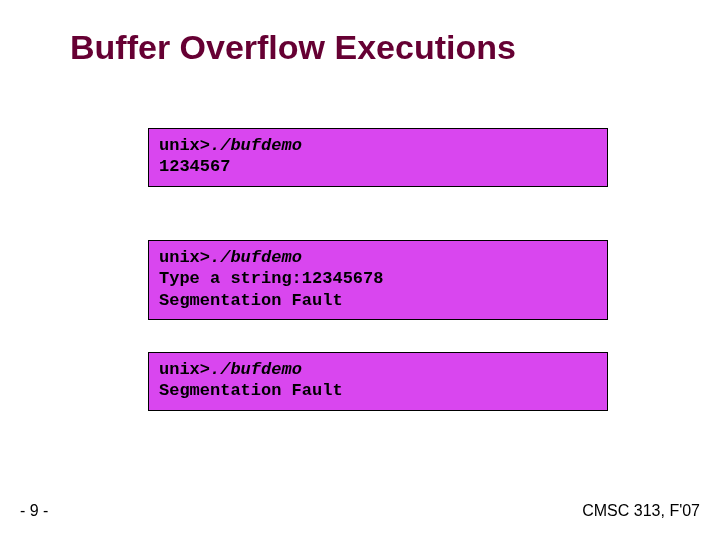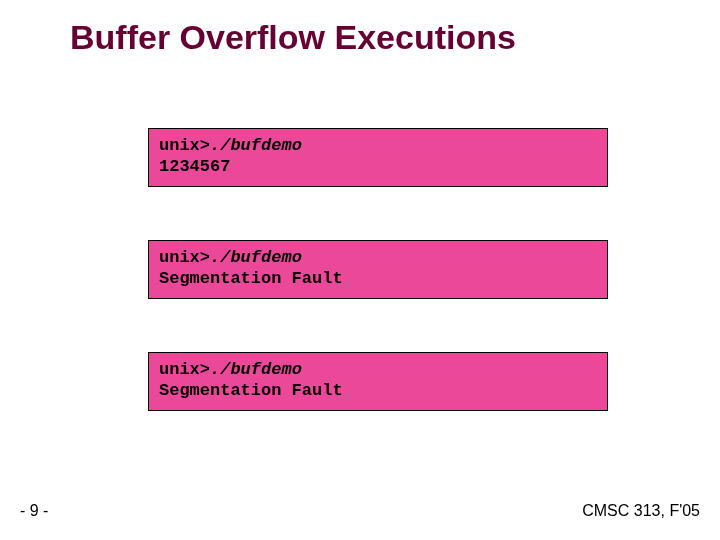--- a/index.html
+++ b/index.html
@@ -12,32 +12,32 @@
     overflow: hidden;
   }
   .slide {
     position: relative;
     width: 720px;
     height: 540px;
     box-sizing: border-box;
   }
   .title {
     position: absolute;
-    top: 18px;
+    top: 28px;
     left: 70px;
     font-size: 34px;
     font-weight: bold;
     color: #660033;
     white-space: nowrap;
   }
   .codebox {
     position: absolute;
     left: 148px;
     width: 460px;
-    background: #ec4899;
+    background: #d946ef;
     border: 1px solid #000000;
     padding: 6px 10px 8px 10px;
     box-sizing: border-box;
     font-family: "Courier New", Courier, monospace;
     font-size: 17px;
     line-height: 1.25;
     color: #000000;
     font-weight: bold;
   }
   .codebox .prompt-line {
@@ -71,24 +71,25 @@
 
   <div class="title">Buffer Overflow Executions</div>
 
   <div class="codebox cb1">
     <div class="prompt-line"><span>unix&gt;</span><i>./bufdemo</i></div>
     <div class="prompt-line">1234567</div>
   </div>
 
   <div class="codebox cb2">
     <div class="prompt-line"><span>unix&gt;</span><i>./bufdemo</i></div>
+    <div class="prompt-line"><span>Type a string:</span><span>12345678</span></div>
     <div class="prompt-line">Segmentation Fault</div>
   </div>
 
   <div class="codebox cb3">
     <div class="prompt-line"><span>unix&gt;</span><i>./bufdemo</i></div>
     <div class="prompt-line">Segmentation Fault</div>
   </div>
 
   <div class="page-num">- 9 -</div>
-  <div class="footer">CMSC 313, F'05</div>
+  <div class="footer">CMSC 313, F'07</div>
 
 </div>
 
 </body></html>

